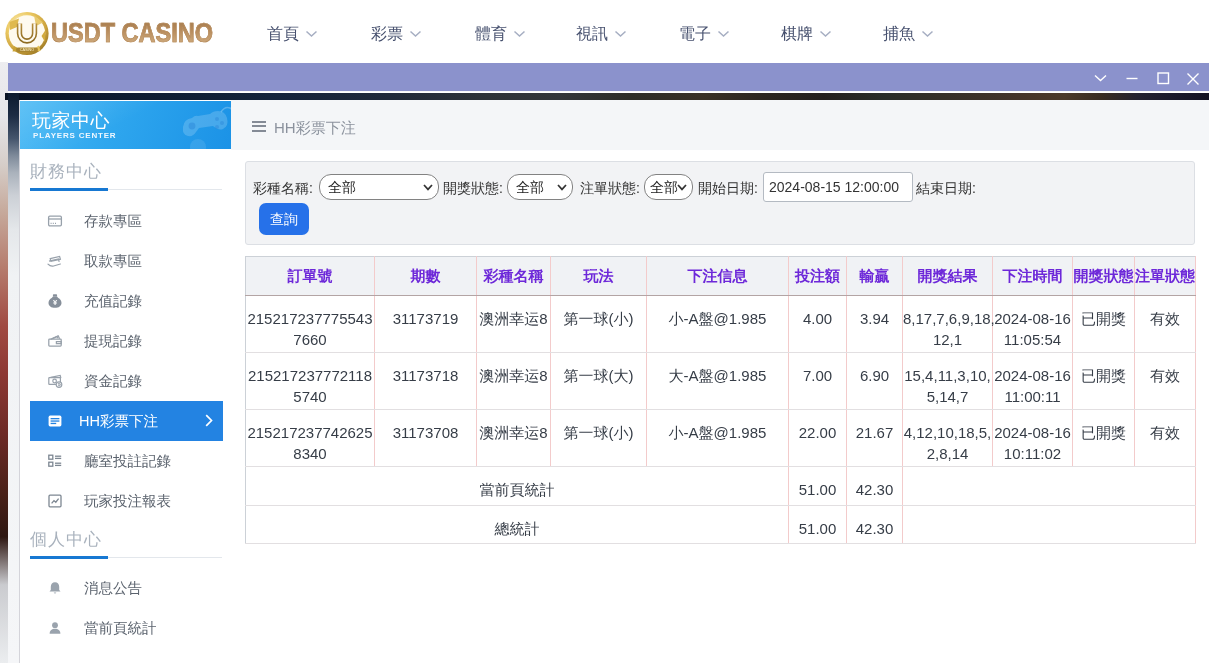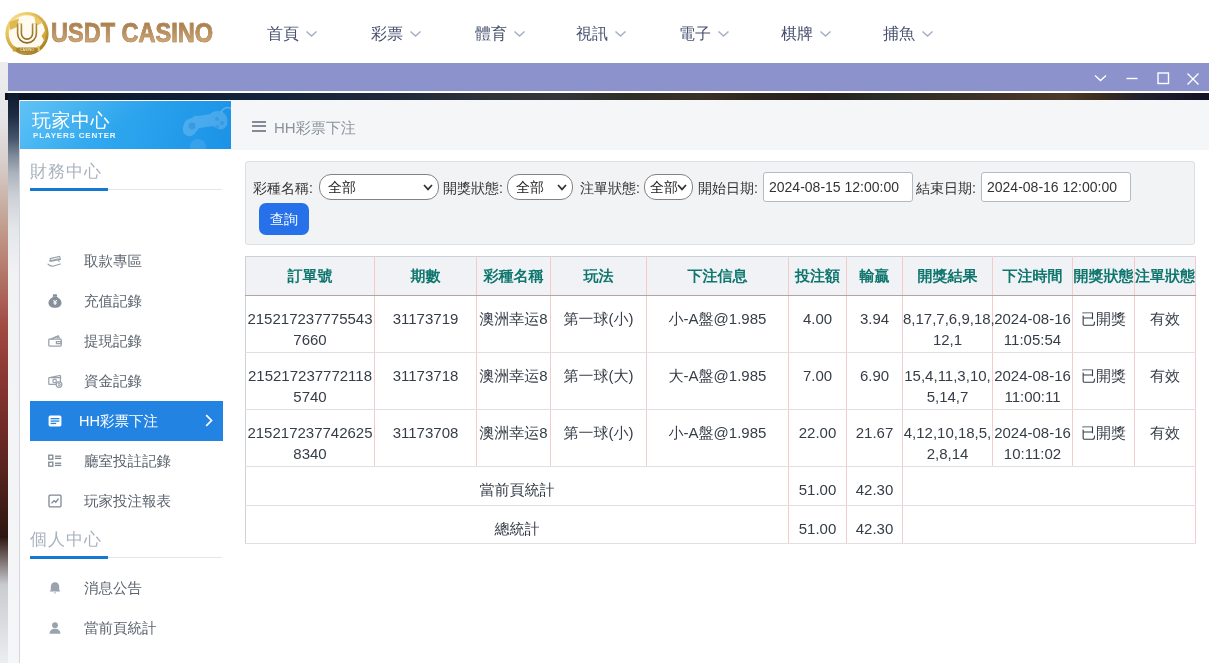--- a/index.html
+++ b/index.html
@@ -72,21 +72,21 @@
   .flabel { position:absolute; top:18px; font-size:14px; color:#333; }
   .fsel { position:absolute; top:12px; height:26px; background:#fff; border:1px solid #828282;
     border-radius:12px; font-size:14px; color:#222; line-height:24px; padding-left:8px; }
   .fsel svg { position:absolute; right:5px; top:9px; }
   .finput { position:absolute; top:10px; height:30px; width:150px; background:#fff;
     border:1px solid #b4bac2; border-radius:3px; font-size:14px; color:#333; line-height:28px; padding-left:5px; }
   #fbtn { position:absolute; left:13px; top:41px; width:50px; height:32px; background:#2671e9;
     border-radius:7px; color:#fff; font-size:14px; text-align:center; line-height:32px; }
   #tbl { position:absolute; left:14px; top:156px; border-collapse:collapse; table-layout:fixed;
     width:950px; border:1px solid #ccd1d7; }
-  #tbl th { background:#f0f2f5; color:#0f766e; font-size:15px; font-weight:bold;
+  #tbl th { background:#f0f2f5; color:#6d28d9; font-size:15px; font-weight:bold;
     border-right:1px solid #f3cbcb; border-bottom:1px solid #b3a4a4;margin-left:48px; }
   #tbl td { border-right:1px solid #f3cbcb; border-bottom:1px solid #e2dfe1; font-size:15px;
     color:#363d47; text-align:center; vertical-align:top; padding-top:11.5px; line-height:21px; white-space:nowrap; }
 </style>
 </head>
 <body>
 <div id="page">
 
   <div id="top">
     <svg id="logo" style="position:absolute;left:5px;top:11px" width="44" height="45" viewBox="0 0 44 45">
@@ -165,20 +165,30 @@
         <circle cx="20" cy="43" r="8" fill="rgba(255,255,255,0.10)"></circle>
       </svg>
       <h1>玩家中心</h1>
       <h2>PLAYERS CENTER</h2>
     </div>
     <div class="sbsect" style="top:60px">財務中心</div>
     <div class="sbline" style="top:89px">
         <i></i>
       </div>
 
+    <div class="sbitem" style="top:101px">
+      <svg class="ico" viewBox="0 0 16 16" fill="none" stroke="#98a1ab" stroke-width="1.3">
+        <rect x="1.6" y="3.2" width="12.8" height="9.6" rx="1.2"></rect>
+        <line x1="1.6" y1="6" x2="14.4" y2="6"></line>
+        <line x1="3.6" y1="10.4" x2="4.6" y2="10.4"></line>
+          <line x1="5.8" y1="10.4" x2="6.8" y2="10.4"></line>
+          <line x1="8" y1="10.4" x2="9" y2="10.4"></line>
+      </svg>
+        <span class="txt">存款專區</span>
+    </div>
     <div class="sbitem" style="top:141px">
       <svg class="ico" viewBox="0 0 16 16" fill="none" stroke="#98a1ab" stroke-width="1.2">
         <path d="M3.2 5.6 L12.6 3.4 L13.4 6.2 L4 8.4 Z"></path>
         <path d="M2 8.2 L11.4 6 L12.2 8.8"></path>
         <path d="M1 11.2 q2.6 2.6 5.6 1.8 l6.8-2" stroke-linecap="round"></path>
       </svg>
         <span class="txt">取款專區</span>
     </div>
     <div class="sbitem" style="top:181px">
       <svg class="ico" viewBox="0 0 16 16">
@@ -274,21 +284,20 @@
       <div class="fsel" style="left:261px;width:66px">全部<svg width="10" height="7" viewBox="0 0 10 7">
             <path d="M1 1 L5 5.4 L9 1" fill="none" stroke="#333" stroke-width="1.7"></path>
           </svg></div>
       <span class="flabel" style="left:334px">注單狀態:</span>
       <div class="fsel" style="left:398px;width:49px;padding-left:5px">全部<svg width="10" height="7" viewBox="0 0 10 7">
             <path d="M1 1 L5 5.4 L9 1" fill="none" stroke="#333" stroke-width="1.7"></path>
           </svg></div>
       <span class="flabel" style="left:452px">開始日期:</span>
       <div class="finput" style="left:517px">2024-08-15 12:00:00</div>
       <span class="flabel" style="left:670px">結束日期:</span>
-      <div class="finput" style="left:735px">2024-08-16 12:00:00</div>
       <div id="fbtn">查詢</div>
     </div>
 
     <table id="tbl">
       <colgroup>
         <col style="width:129px">
           <col style="width:102px">
           <col style="width:74px">
           <col style="width:96px">
         <col style="width:142px">

